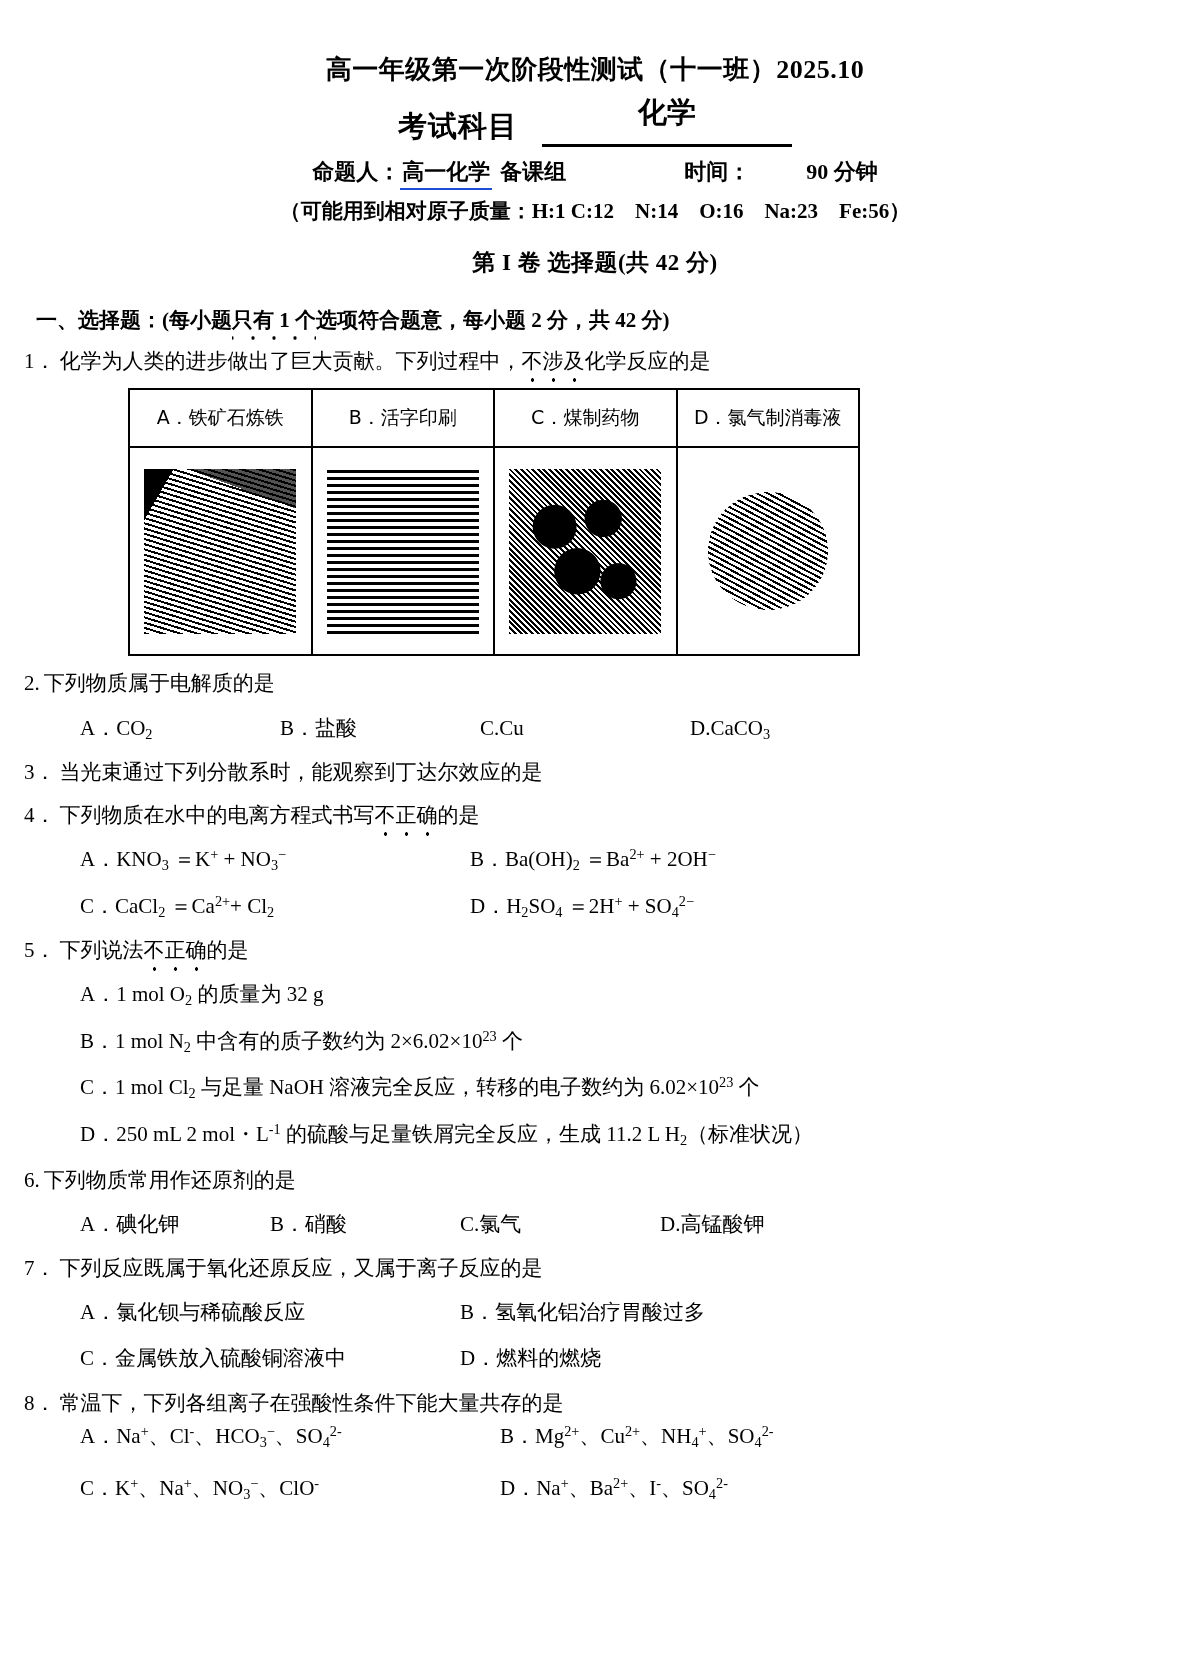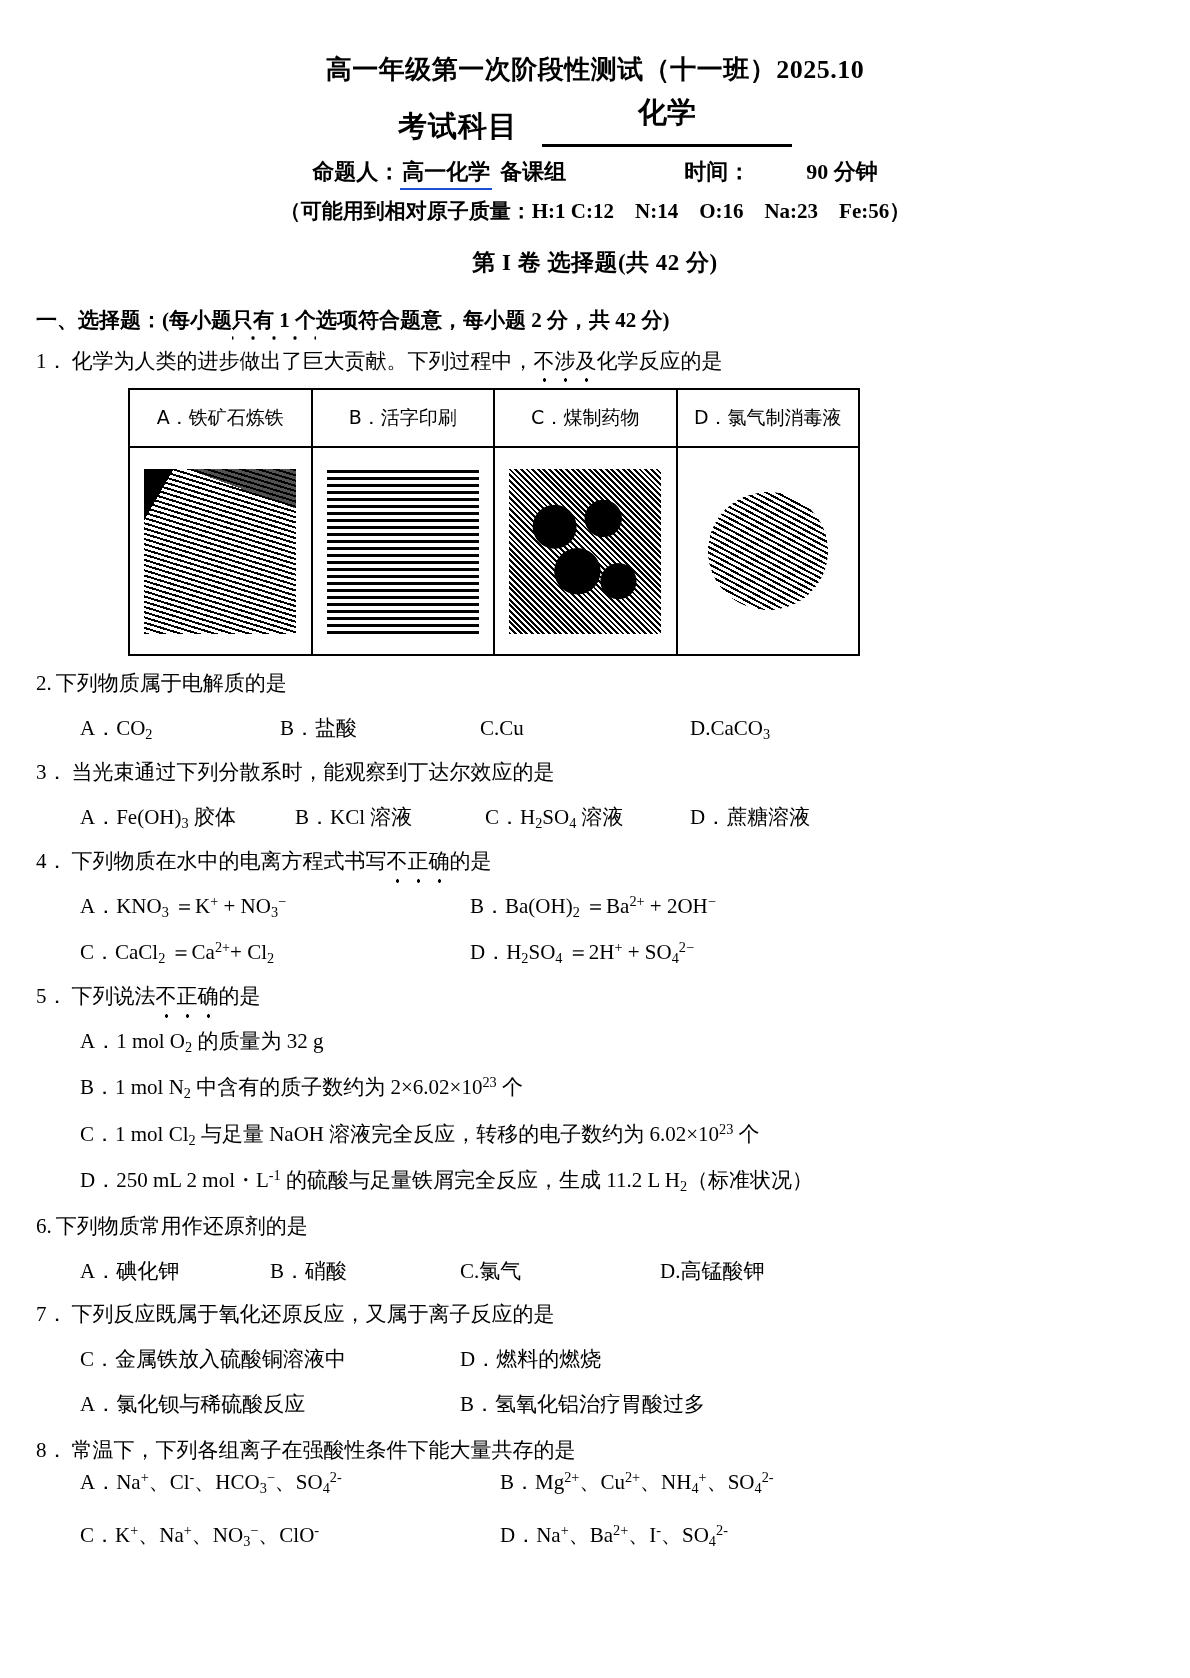--- a/index.html
+++ b/index.html
@@ -106,21 +106,21 @@
     bottom: -6px;
     height: 4px;
     background-image: radial-gradient(circle, #000 1.6px, transparent 1.9px);
     background-size: 1em 4px;
     background-position: center bottom;
     background-repeat: repeat-x;
   }
 
   .q {
     font-size: 21px;
-    margin-left: 36px;
+    margin-left: 24px;
     margin-top: 12px;
     line-height: 1.45;
   }
   .q-num { margin-right: 4px; }
 
   .opts {
     font-size: 21px;
     margin-left: 80px;
     margin-top: 14px;
     display: flex;
@@ -272,26 +272,20 @@
   <div class="opts">
     <span class="opt" style="width:200px"><span>A．</span><span>CO<sub>2</sub></span></span>
     <span class="opt" style="width:200px"><span>B．</span><span>盐酸</span></span>
     <span class="opt" style="width:210px"><span>C.</span><span>Cu</span></span>
     <span class="opt"><span>D.</span><span>CaCO<sub>3</sub></span></span>
   </div>
 
   <div class="q">
     <span class="q-num">3．</span><span>当光束通过下列分散系时，能观察到丁达尔效应的是</span>
   </div>
-  <div class="opts">
-    <span class="opt" style="width:215px"><span>A．</span><span>Fe(OH)<sub>3</sub> 胶体</span></span>
-    <span class="opt" style="width:190px"><span>B．</span><span>KCl 溶液</span></span>
-    <span class="opt" style="width:205px"><span>C．</span><span>H<sub>2</sub>SO<sub>4</sub> 溶液</span></span>
-    <span class="opt"><span>D．</span><span>蔗糖溶液</span></span>
-  </div>
 
   <div class="q">
     <span class="q-num">4．</span><span>下列物质在水中的电离方程式书写</span><span class="dotted">不正确</span><span>的是</span>
   </div>
   <div class="opts">
     <span class="opt" style="width:390px"><span>A．</span><span>KNO<sub>3</sub> ＝K<sup>+</sup> + NO<sub>3</sub><sup>−</sup></span></span>
     <span class="opt"><span>B．</span><span>Ba(OH)<sub>2</sub> ＝Ba<sup>2+</sup> + 2OH<sup>−</sup></span></span>
   </div>
   <div class="opts">
     <span class="opt" style="width:390px"><span>C．</span><span>CaCl<sub>2</sub> ＝Ca<sup>2+</sup>+ Cl<sub>2</sub></span></span>
@@ -321,26 +315,26 @@
     <span class="opt" style="width:190px"><span>A．</span><span>碘化钾</span></span>
     <span class="opt" style="width:190px"><span>B．</span><span>硝酸</span></span>
     <span class="opt" style="width:200px"><span>C.</span><span>氯气</span></span>
     <span class="opt"><span>D.</span><span>高锰酸钾</span></span>
   </div>
 
   <div class="q">
     <span class="q-num">7．</span><span>下列反应既属于氧化还原反应，又属于离子反应的是</span>
   </div>
   <div class="opts">
+    <span class="opt" style="width:380px"><span>A．</span><span>氯化钡与稀硫酸反应</span></span>
+    <span class="opt"><span>B．</span><span>氢氧化铝治疗胃酸过多</span></span>
+  </div>
+  <div class="opts">
     <span class="opt" style="width:380px"><span>C．</span><span>金属铁放入硫酸铜溶液中</span></span>
     <span class="opt"><span>D．</span><span>燃料的燃烧</span></span>
-  </div>
-  <div class="opts">
-    <span class="opt" style="width:380px"><span>A．</span><span>氯化钡与稀硫酸反应</span></span>
-    <span class="opt"><span>B．</span><span>氢氧化铝治疗胃酸过多</span></span>
   </div>
 
   <div class="q" style="margin-top:14px">
     <span class="q-num">8．</span><span>常温下，下列各组离子在强酸性条件下能大量共存的是</span>
   </div>
   <div class="opts" style="margin-top:2px">
     <span class="opt" style="width:420px"><span>A．</span><span>Na<sup>+</sup>、Cl<sup>-</sup>、HCO<sub>3</sub><sup>−</sup>、SO<sub>4</sub><sup>2-</sup></span></span>
     <span class="opt"><span>B．</span><span>Mg<sup>2+</sup>、Cu<sup>2+</sup>、NH<sub>4</sub><sup>+</sup>、SO<sub>4</sub><sup>2-</sup></span></span>
   </div>
   <div class="opts" style="margin-top:20px">

